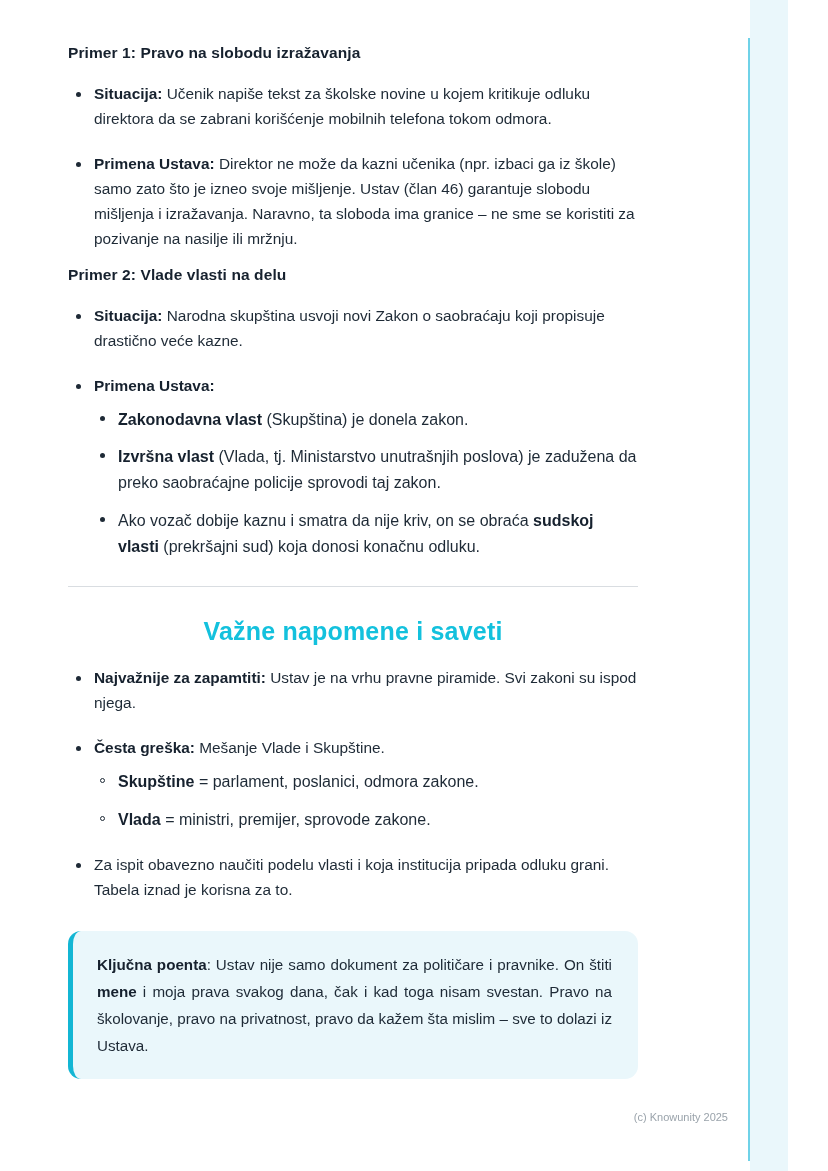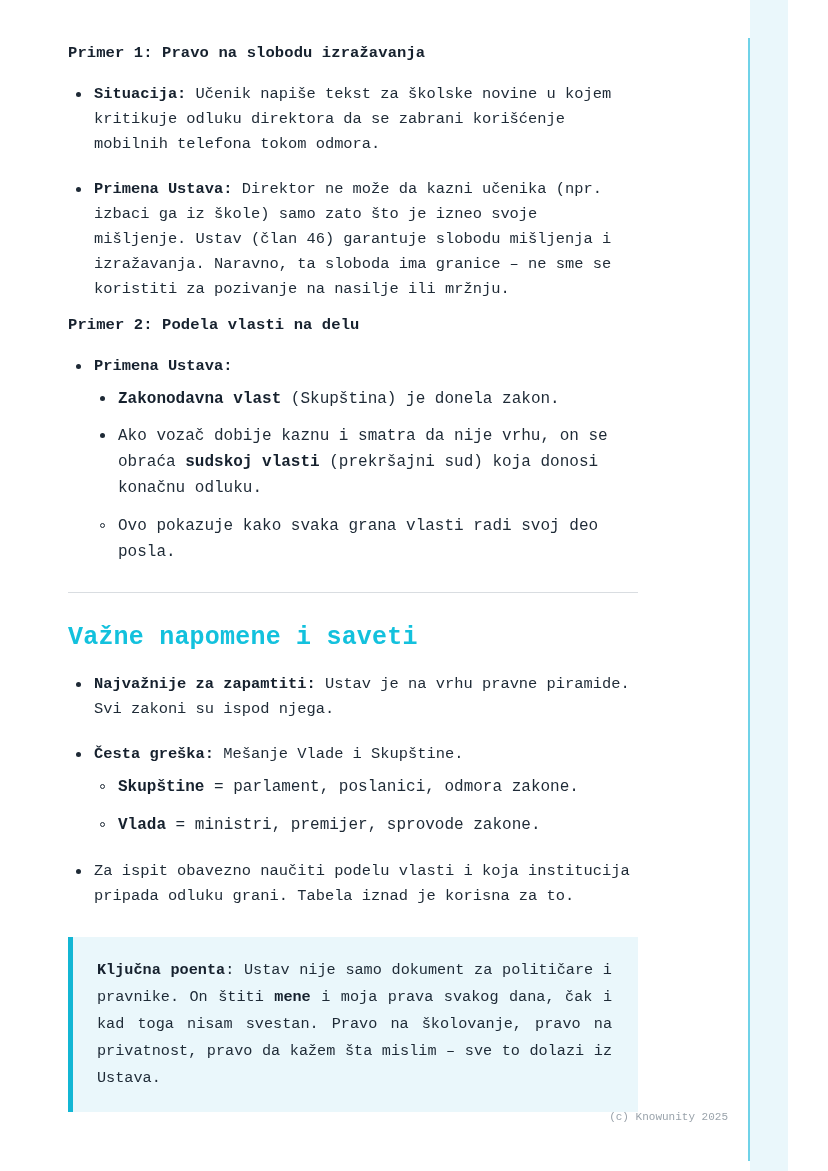--- a/index.html
+++ b/index.html
@@ -12,21 +12,20 @@
     height: 1171px;
     font-family: "Liberation Sans", sans-serif;
     color: #1b2733;
     position: relative;
     overflow: hidden;
   }
   .page {
     position: absolute;
     inset: 0;
     background: #ffffff;
-    font-family: Liberation Mono, monospace;
   }
   
   .edge-strip {
     position: absolute;
     top: 0;
     bottom: 0;
     width: 38px;
     right: 40px;
     background: #eaf7fb;
   }
@@ -51,20 +50,21 @@
     color: #16212e;
     margin: 14px 0 10px 0;
     letter-spacing: .1px;
   }
   h2.section {
     font-size: 25px;
     font-weight: bold;
     color: #13c1dd;
     margin: 30px 0 14px 0;
     letter-spacing: .2px;
+    text-align: center;
   }
   hr.rule {
     border: none;
     border-top: 1px solid #d9dde1;
     margin: 26px 0 0 0;
   }
 
   ul.lvl1 {
     list-style: none;
     margin: 0 0 0 0;
@@ -127,20 +127,21 @@
 
   .callout {
     margin-top: 28px;
     background: #eaf7fb;
     border-left: 5px solid #13b6d4;
     padding: 20px 26px 20px 24px;
     font-size: 15.2px;
     line-height: 1.78;
     color: #1e2a36;
     text-align: justify;
+    border-radius: 13px;
   }
   .footer {
     position: absolute;
     right: 100px;
     bottom: 48px;
     font-size: 11px;
     color: #9aa3ab;
   }
 </style>
 </head>
@@ -156,33 +157,36 @@
     <h3 class="sub">Primer 1: Pravo na slobodu izražavanja</h3>
     <ul class="lvl1">
       <li>
         <b>Situacija:</b><span> Učenik napiše tekst za školske novine u kojem kritikuje odluku direktora da se zabrani korišćenje mobilnih telefona tokom odmora.</span>
       </li>
       <li>
         <b>Primena Ustava:</b><span> Direktor ne može da kazni učenika (npr. izbaci ga iz škole) samo zato što je izneo svoje mišljenje. Ustav (član 46) garantuje slobodu mišljenja i izražavanja. Naravno, ta sloboda ima granice – ne sme se koristiti za pozivanje na nasilje ili mržnju.</span>
       </li>
     </ul>
 
-    <h3 class="sub">Primer 2: Podela vlasti na delu</h3>
+    <h3 class="sub">Primer 2: Vlade vlasti na delu</h3>
     <ul class="lvl1">
+      <li>
+        <b>Situacija:</b><span> Narodna skupština usvoji novi Zakon o saobraćaju koji propisuje drastično veće kazne.</span>
+      </li>
       <li>
         <b>Primena Ustava:</b>
         <ul class="lvl2">
           <li class="filled">
             <b>Zakonodavna vlast</b><span> (Skupština) je donela zakon.</span>
           </li>
           <li class="filled">
-            <span>Ako vozač dobije kaznu i smatra da nije vrhu, on se obraća </span><b>sudskoj vlasti</b><span> (prekršajni sud) koja donosi konačnu odluku.</span>
-          </li>
-          <li class="hollow">
-            <span>Ovo pokazuje kako svaka grana vlasti radi svoj deo posla.</span>
+            <b>Izvršna vlast</b><span> (Vlada, tj. Ministarstvo unutrašnjih poslova) je zadužena da preko saobraćajne policije sprovodi taj zakon.</span>
+          </li>
+          <li class="filled">
+            <span>Ako vozač dobije kaznu i smatra da nije kriv, on se obraća </span><b>sudskoj vlasti</b><span> (prekršajni sud) koja donosi konačnu odluku.</span>
           </li>
         </ul>
       </li>
     </ul>
 
     <hr class="rule">
 
     <h2 class="section">Važne napomene i saveti</h2>
     <ul class="lvl1">
       <li>

